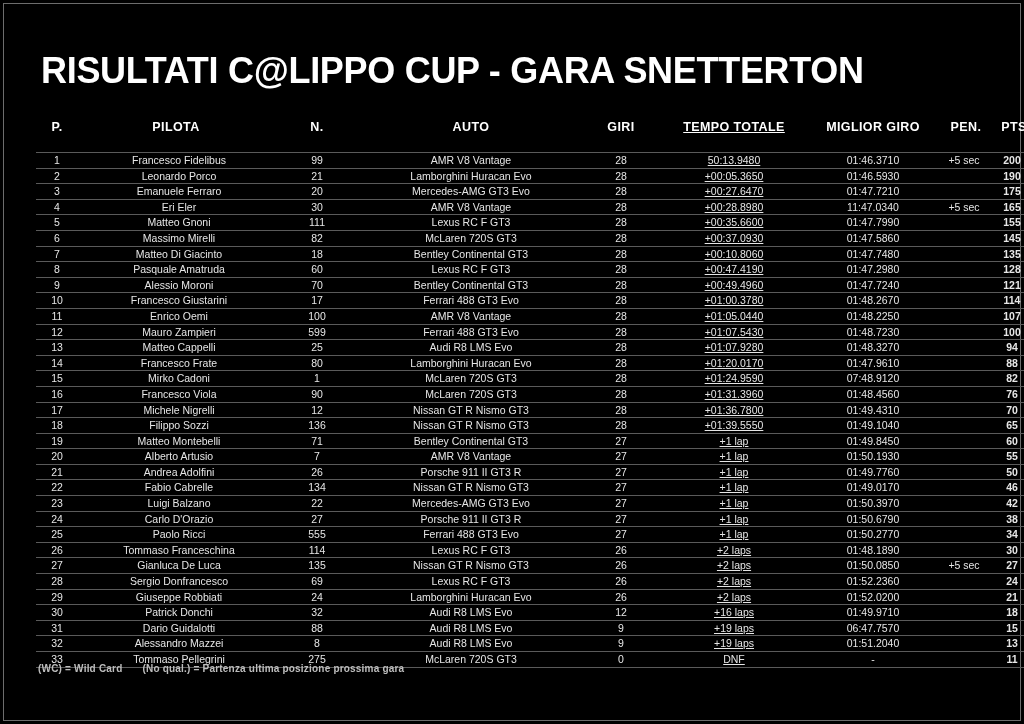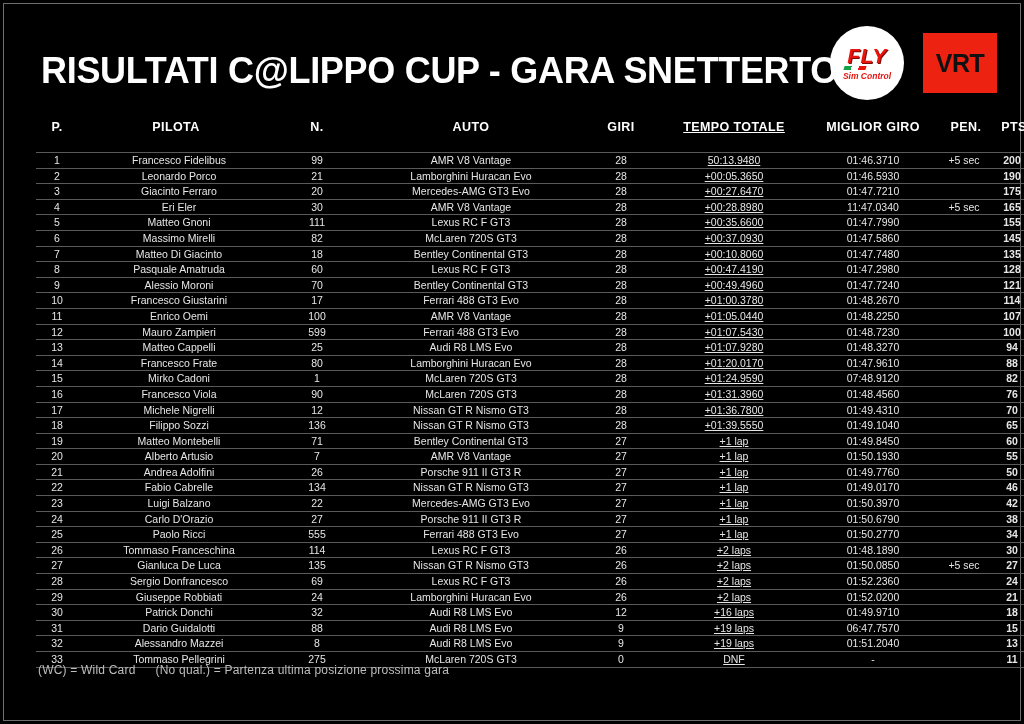--- a/index.html
+++ b/index.html
@@ -187,43 +187,34 @@
     padding-right: 8px !important;
   }
 
   
   .footer {
     position: absolute;
     left: 38px;
     top: 663px;
     display: flex;
     gap: 20px;
-    font-size: 12px;
+    font-size: 10px;
     color: #bdbdbd;
     letter-spacing: 0.2px;
+    font-weight: bold;
   }
 </style>
 </head>
 <body>
 
 <div class="page-frame"></div>
 
 <div class="header">
   <div class="title">RISULTATI C@LIPPO CUP - GARA SNETTERTON</div>
 
-  <div class="logos">
-    <div class="logo-fly">
-      <div class="fly-word">FLY</div>
-      <div class="fly-flag"></div>
-      <div class="fly-sub">Sim Control</div>
-    </div>
-    <div class="logo-vrt">
-      <div class="vrt-word">VRT</div>
-    </div>
-  </div>
 </div>
 
 <div class="table-wrap">
   <table class="results">
     <thead>
       <tr>
         <th class="c-pos">P.</th>
         <th class="c-pilot">PILOTA</th>
         <th class="c-num">N.</th>
         <th class="c-car">AUTO</th>
@@ -252,21 +243,21 @@
           <td class="c-num">21</td>
           <td class="c-car">Lamborghini Huracan Evo</td>
           <td class="c-laps">28</td>
           <td class="c-total">+00:05.3650</td>
           <td class="c-best">01:46.5930</td>
           <td class="c-pen"></td>
           <td class="c-pts">190</td>
         </tr>
         <tr>
           <td class="c-pos">3</td>
-          <td class="c-pilot">Giacinto Ferraro</td>
+          <td class="c-pilot">Emanuele Ferraro</td>
           <td class="c-num">20</td>
           <td class="c-car">Mercedes-AMG GT3 Evo</td>
           <td class="c-laps">28</td>
           <td class="c-total">+00:27.6470</td>
           <td class="c-best">01:47.7210</td>
           <td class="c-pen"></td>
           <td class="c-pts">175</td>
         </tr>
         <tr>
           <td class="c-pos">4</td>

